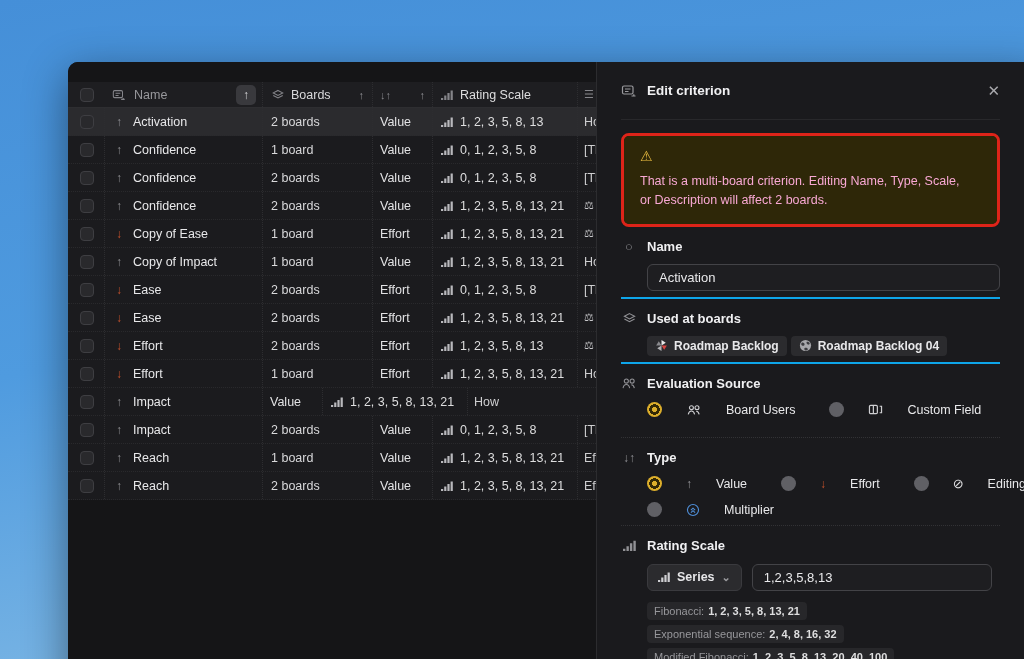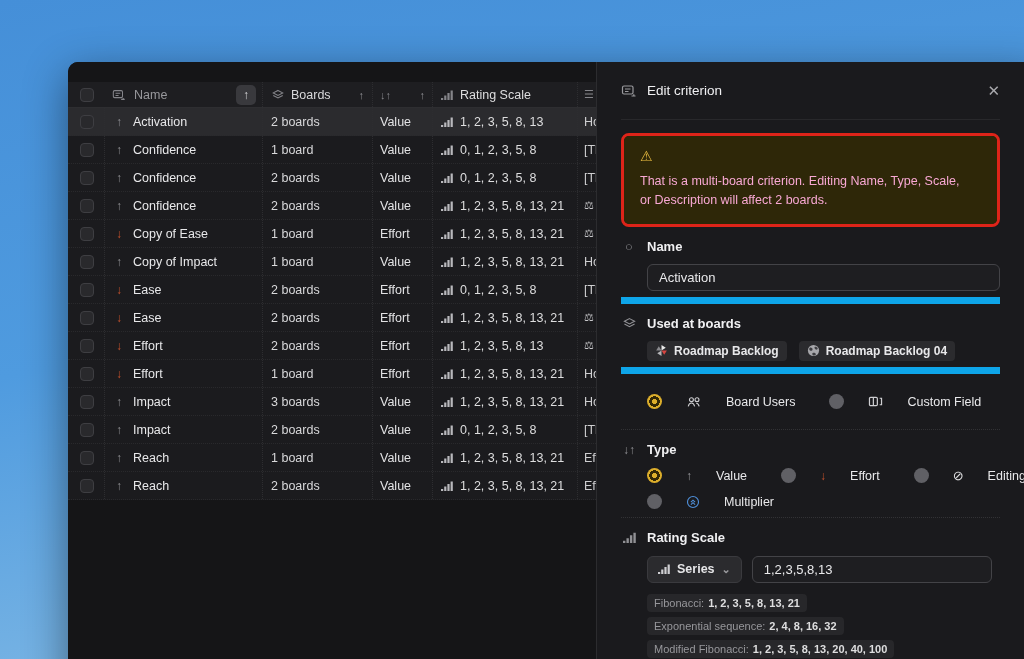--- a/index.html
+++ b/index.html
@@ -34,38 +34,38 @@
   .dir.down { color:#c4512c; }
   .rname { color:#e8e8ea; overflow:hidden; text-overflow:clip; }
   .sortbtn { margin-left:auto; width:20px; height:20px; border:none; border-radius:5px; background:#39393d; color:#d6d6d9; font-size:12px; cursor:pointer; display:flex; align-items:center; justify-content:center; }
   .harrow { margin-left:auto; color:#8f8f93; font-size:11px; }
   .bars { flex:none; }
   .c-desc.has-icon { font-size:11px; color:#c9c9cc; }
   .c-desc.has-icon::after { content:""; display:inline-block; width:4px; height:10px; background:#e0b33a; margin-left:3px; }
   
   .panel { position:absolute; left:528px; top:0; bottom:0; right:0; background:#1a1a1d; border-left:1px solid #2c2c2f; padding:0 44px 0 24px; }
   .p-header { height:58px; display:flex; align-items:center; gap:10px; border-bottom:1px solid #28282b; }
-  .p-title { font-size:13.5px; font-weight:400; color:#f0f0f2; }
+  .p-title { font-size:13.5px; font-weight:700; color:#f0f0f2; }
   .p-close { margin-left:auto; background:none; border:none; color:#a9a9ad; font-size:15px; cursor:pointer; }
   .p-icon { color:#9a9a9e; display:inline-flex; }
   .warn-outline { margin-top:13px; border:3px solid #de2419; border-radius:8px; }
   .warn-box { background:#2e2708; border-radius:5px; padding:12px 16px 14px; }
   .warn-title { display:flex; align-items:center; gap:9px; font-size:15px; font-weight:700; color:#eec041; }
   .warn-title .wicon { font-size:14px; font-weight:400; }
   .warn-body { margin-top:8px; font-size:12.5px; line-height:1.5; color:#f9a8d4; max-width:330px; }
   section { padding-top:11px; }
-  section.b-top { border-top:7px solid #0ea5e9; }
+  section.b-top { border-top:2px solid #0ea5e9; }
   section.b-dot { border-top:1px dotted #323235; }
   .sec-label { display:flex; align-items:center; gap:10px; font-size:13px; font-weight:700; color:#f0f0f2; height:18px; }
   .sec-icon { width:16px; display:inline-flex; justify-content:center; color:#919195; flex:none; }
   .sec-body { margin:8px 0 0 26px; }
   .txt-input { width:100%; height:27px; background:#1e1e21; border:1px solid #434347; border-radius:6px; color:#e9e9eb; font-size:13px; padding:0 11px; font-family:"Liberation Sans",sans-serif; }
   .pad-b-sm { padding-bottom:6px; }
   .pad-b-lg { padding-bottom:18px; }
-  .chips { display:flex; gap:12px; }
+  .chips { display:flex; gap:4px; }
   .chip { display:inline-flex; align-items:center; gap:6px; background:#2b2b2e; border-radius:4px; padding:3px 8px; font-size:12px; font-weight:600; color:#e8e8ea; }
   .opts { display:flex; gap:34px; align-items:center; height:18px; }
   .opts + .opts { margin-top:8px; }
   .opt { display:flex; align-items:center; gap:24px; font-size:12.5px; font-weight:400; color:#e9e9eb; cursor:pointer; }
   .radio { width:15px; height:15px; border-radius:50%; flex:none; }
   .radio.on { background:radial-gradient(circle,#dcae2b 0 2.8px,#332906 2.8px 5.2px,#dcae2b 5.2px 8px); }
   .radio.off { background:#606065; }
   .oicon { display:inline-flex; align-items:center; color:#b9b9bd; }
   .oicon.up { color:#9a9a9e; font-size:12px; }
   .oicon.down { color:#c4512c; font-size:12px; }
@@ -321,21 +321,20 @@
   </div>
 
   <div class="trow">
     <div class="cell c-cb">
             <span class="checkbox"></span>
           </div>
     <div class="cell c-name">
       <span class="dir up">↑</span>
       <span class="rname">Impact</span>
     </div>
-    <div class="cell c-boards">3 boards</div>
     <div class="cell c-type">Value</div>
     <div class="cell c-rating">
       <svg class="bars" width="12" height="10" viewBox="0 0 12 10">
               <path fill="#b9b9bd" d="M0 10V8h2.2v2zM3.2 10V5.6h2.2V10zM6.4 10V3h2.2v7zM9.6 10V.6h2.2V10z"></path>
             </svg>
       <span>1, 2, 3, 5, 8, 13, 21</span>
     </div>
     <div class="cell c-desc">How</div>
   </div>
 
@@ -455,20 +454,31 @@
           <svg width="13" height="13" viewBox="0 0 14 14">
               <circle cx="7" cy="7" r="6" fill="#a7a7ab"></circle>
               <path d="M3 4c1.5-.5 3 .4 3 1.8C6 7.3 4.2 7.6 3.2 7 2.2 6.4 2.2 4.6 3 4zM8.5 3c1.2-.3 2.6.4 3 1.5.3 1-.8 1.8-2 1.5-1.2-.3-2-2.6-1-3zM6.5 9.5c1.3-.4 3 .2 3 1.5 0 1.2-2 1.6-3.1 1C5.3 11.4 5.5 9.8 6.5 9.5z" fill="#3c3c40"></path>
             </svg>
           <span>Roadmap Backlog 04</span>
         </span>
       </div>
     </section>
 
     <section class="b-top pad-b-lg">
+      <div class="sec-label">
+        <span class="sec-icon">
+          <svg width="17" height="13" viewBox="0 0 18 14" fill="none" stroke="#919195" stroke-width="1.2">
+              <circle cx="6" cy="4.3" r="2.3"></circle>
+              <path d="M2.3 12.2c.5-2.6 2-4 3.7-4s3.2 1.4 3.7 4"></path>
+              <circle cx="12.5" cy="4.3" r="2.3"></circle>
+              <path d="M11.6 8.4c1.7.2 3 1.6 3.4 3.8"></path>
+            </svg>
+        </span>
+        <span>Evaluation Source</span>
+      </div>
       <div class="sec-body opts">
         <span class="opt">
           <span class="radio on"></span>
           <span class="oicon">
             <svg width="16" height="12" viewBox="0 0 18 14" fill="none" stroke="#cfcfd2" stroke-width="1.3">
                 <circle cx="6" cy="4.3" r="2.3"></circle>
                 <path d="M2.3 12.2c.5-2.6 2-4 3.7-4s3.2 1.4 3.7 4"></path>
                 <circle cx="12.5" cy="4.3" r="2.3"></circle>
                 <path d="M11.6 8.4c1.7.2 3 1.6 3.4 3.8"></path>
               </svg>

